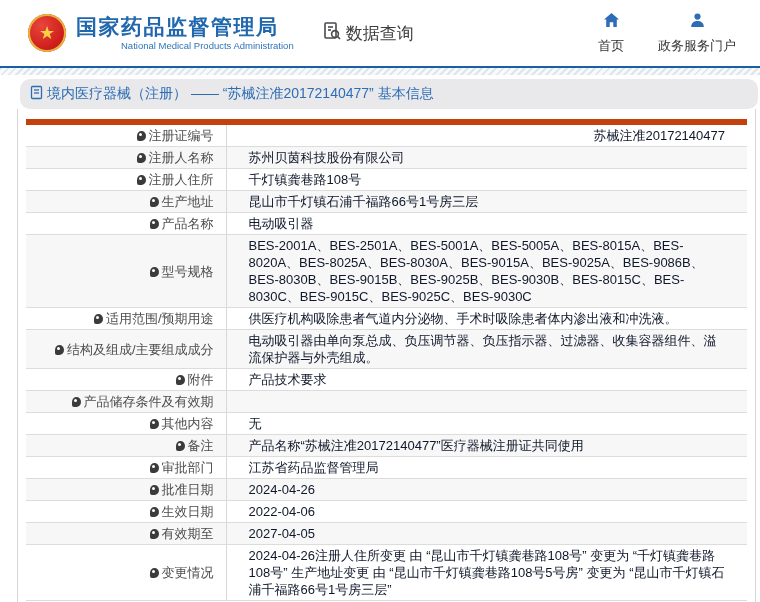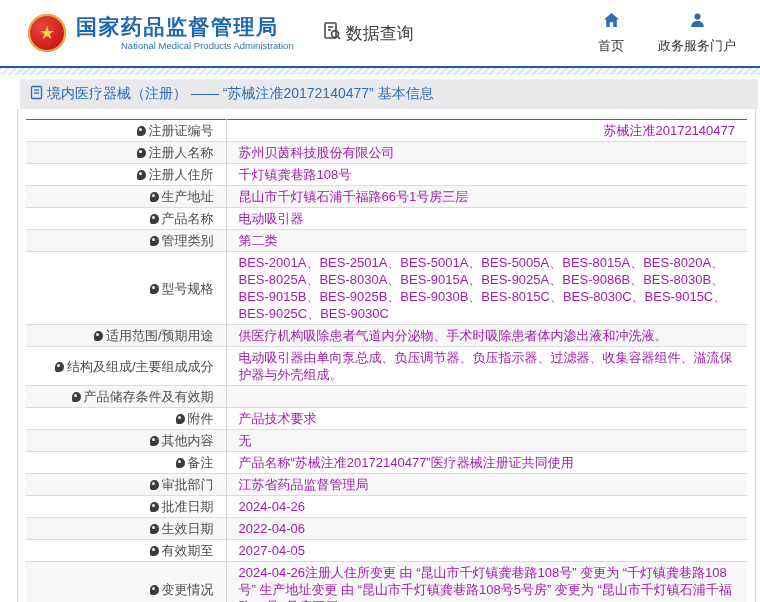--- a/index.html
+++ b/index.html
@@ -24,33 +24,33 @@
   .section-label { font-size:17px; color:#3d3d40; margin-left:4px; }
   .header-nav { margin-left:auto; display:flex; align-items:flex-end; gap:34px; padding-right:10px; }
   .nav-item { display:flex; flex-direction:column; align-items:center; cursor:pointer; }
   .nav-item svg { width:17px; height:17px; }
   .nav-label { font-size:13px; color:#333; margin-top:4px; white-space:nowrap; }
   .accent-line { height:2px; background:#1c5fa0; }
   .hatch-strip { height:7px;
     background:repeating-linear-gradient(135deg,#dde5ee 0 2px,#f7f9fb 2px 5px); }
   
   .title-bar { margin:4px 2px 0 20px; background:#e9e9eb; height:30px;
-    display:flex; align-items:center; padding:0 10px; }
+    display:flex; align-items:center; padding:0 10px;border-radius:10px; }
   .title-bar svg { width:13px; height:15px; flex:0 0 auto; }
   .page-title { font-size:14px; color:#2d6db5; margin-left:4px; }
   
   .panel { margin:0 4px 0 17px; border:1px solid #d6d6d9; border-top:none;
     background:#fff; padding:10px 8px 3px 8px; }
   table.info { width:100%; border-collapse:collapse; font-size:13px; }
   table.info tr:nth-child(even) td { background:#f7f7f7; }
   table.info td { border-bottom:1px solid #dcdcdc; vertical-align:middle; line-height:17px; }
-  table.info tr:first-child td { border-top:1px solid #c2410c;text-align:right; }
+  table.info tr:first-child td { border-top:6px solid #c2410c;text-align:right; }
   td.c-label { width:200px; text-align:right; color:#4d4d4d;
     padding:2px 12px 2px 6px; border-right:1px solid #d8d8d8; white-space:nowrap; }
-  td.c-value { padding:2px 12px; color:#a21caf; }
+  td.c-value { padding:2px 22px; color:#0f172a; }
   .note-dot { display:inline-block; position:relative; width:9px; height:10px;
     background:#3b3b3e; border-radius:50% 50% 50% 2px; margin-right:3px; vertical-align:-1px; }
   .note-dot::after { content:""; position:absolute; width:3px; height:3px;
     background:#fff; border-radius:50%; top:2px; left:2px; }
 </style>
 </head>
 <body>
 
 <div class="header">
   <div class="logo-group">
@@ -132,48 +132,44 @@
   <tr>
     <td class="c-label"><span class="note-dot" hidden=""></span><span class="label-text">生产地址</span></td>
     <td class="c-value">昆山市千灯镇石浦千福路66号1号房三层</td>
   </tr>
 
   <tr>
     <td class="c-label"><span class="note-dot" hidden=""></span><span class="label-text">产品名称</span></td>
     <td class="c-value">电动吸引器</td>
   </tr>
 
-  <tr>
-    <td class="c-label"><span class="note-dot" hidden=""></span><span class="label-text">管理类别</span></td>
-    <td class="c-value">第二类</td>
-  </tr>
 
   <tr>
     <td class="c-label"><span class="note-dot" hidden=""></span><span class="label-text">型号规格</span></td>
     <td class="c-value">BES-2001A、BES-2501A、BES-5001A、BES-5005A、BES-8015A、BES-8020A、BES-8025A、BES-8030A、BES-9015A、BES-9025A、BES-9086B、BES-8030B、BES-9015B、BES-9025B、BES-9030B、BES-8015C、BES-8030C、BES-9015C、BES-9025C、BES-9030C</td>
   </tr>
 
   <tr>
     <td class="c-label"><span class="note-dot" hidden=""></span><span class="label-text">适用范围/预期用途</span></td>
     <td class="c-value">供医疗机构吸除患者气道内分泌物、手术时吸除患者体内渗出液和冲洗液。</td>
   </tr>
 
   <tr>
     <td class="c-label"><span class="note-dot" hidden=""></span><span class="label-text">结构及组成/主要组成成分</span></td>
     <td class="c-value">电动吸引器由单向泵总成、负压调节器、负压指示器、过滤器、收集容器组件、溢流保护器与外壳组成。</td>
   </tr>
 
   <tr>
+    <td class="c-label"><span class="note-dot" hidden=""></span><span class="label-text">附件</span></td>
+    <td class="c-value">产品技术要求</td>
+  </tr>
+
+  <tr>
     <td class="c-label"><span class="note-dot" hidden=""></span><span class="label-text">产品储存条件及有效期</span></td>
     <td class="c-value"></td>
-  </tr>
-
-  <tr>
-    <td class="c-label"><span class="note-dot" hidden=""></span><span class="label-text">附件</span></td>
-    <td class="c-value">产品技术要求</td>
   </tr>
 
   <tr>
     <td class="c-label"><span class="note-dot" hidden=""></span><span class="label-text">其他内容</span></td>
     <td class="c-value">无</td>
   </tr>
 
   <tr>
     <td class="c-label"><span class="note-dot" hidden=""></span><span class="label-text">备注</span></td>
     <td class="c-value">产品名称“苏械注准20172140477”医疗器械注册证共同使用</td>

